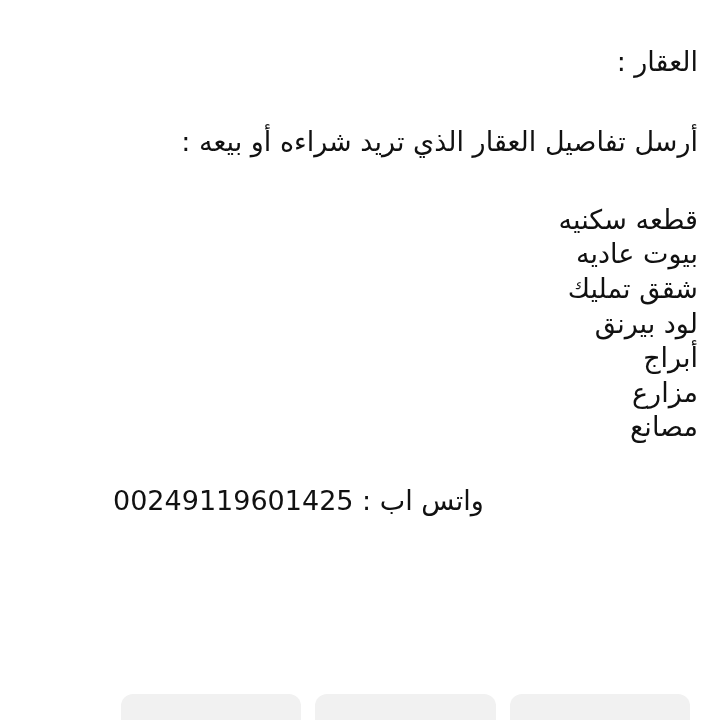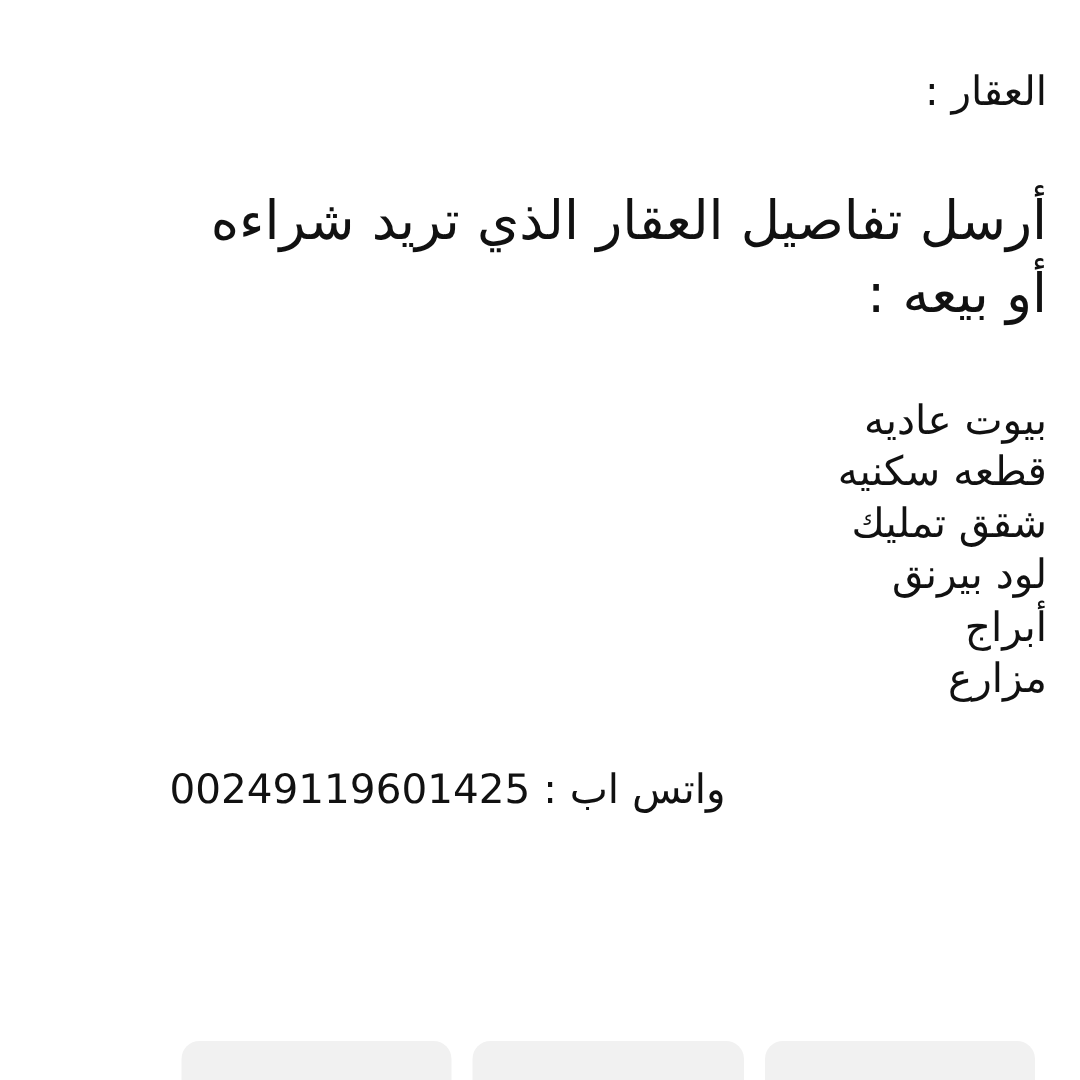--- a/index.html
+++ b/index.html
@@ -26,21 +26,21 @@
   }
   .heading {
     font-size: 27px;
     line-height: 1.35;
     font-weight: 400;
     margin: 0 0 44px 0;
     padding-left: 0;
     padding-right: 0;
   }
   .intro {
-    font-size: 36px;
+    font-size: 27px;
     line-height: 1.35;
     font-weight: 400;
     margin: 0 0 42px 0;
   }
   .list {
     list-style: none;
     margin: 0;
     padding: 0;
   }
   .list li {
@@ -87,26 +87,27 @@
 </head>
 <body>
 
 <div class="page">
 
   <div class="heading">العقار :</div>
 
   <div class="intro">أرسل تفاصيل العقار الذي تريد شراءه أو بيعه :</div>
 
   <ul class="list">
+    <li>قطعه سكنيه</li>
     <li>بيوت عاديه</li>
-    <li>قطعه سكنيه</li>
     <li>شقق تمليك</li>
     <li>لود بيرنق</li>
     <li>أبراج</li>
     <li>مزارع</li>
+    <li>مصانع</li>
   </ul>
 
   <div class="contact">
     <span>واتس اب :</span>
     <span class="num">00249119601425</span>
   </div>
 
   <div class="bottom-strip">
     <div class="bottom-card"></div>
     <div class="bottom-card"></div>

